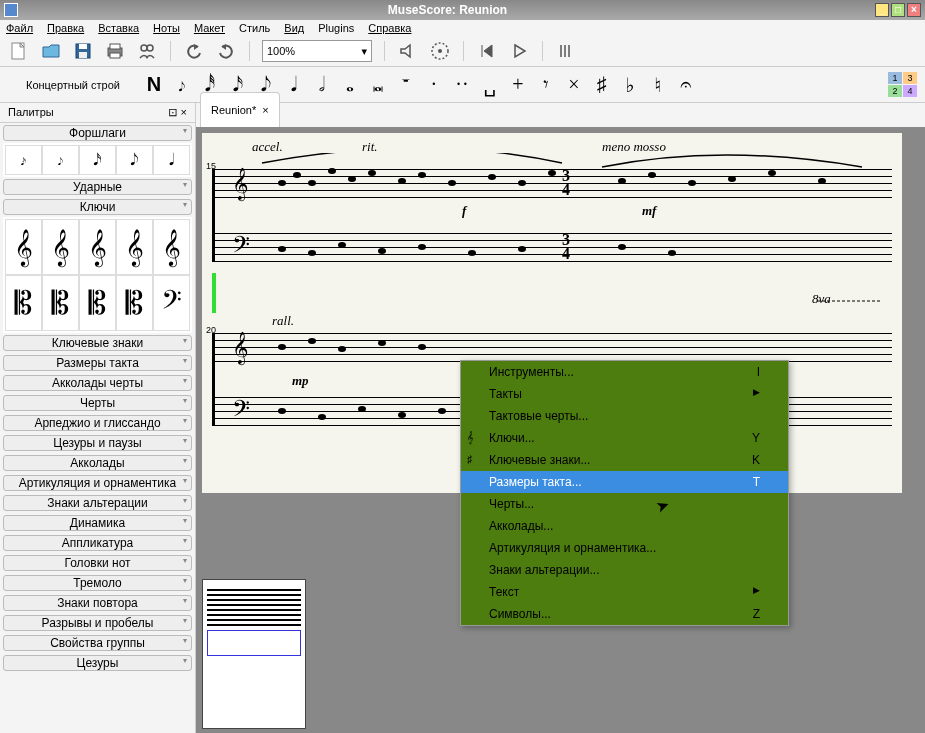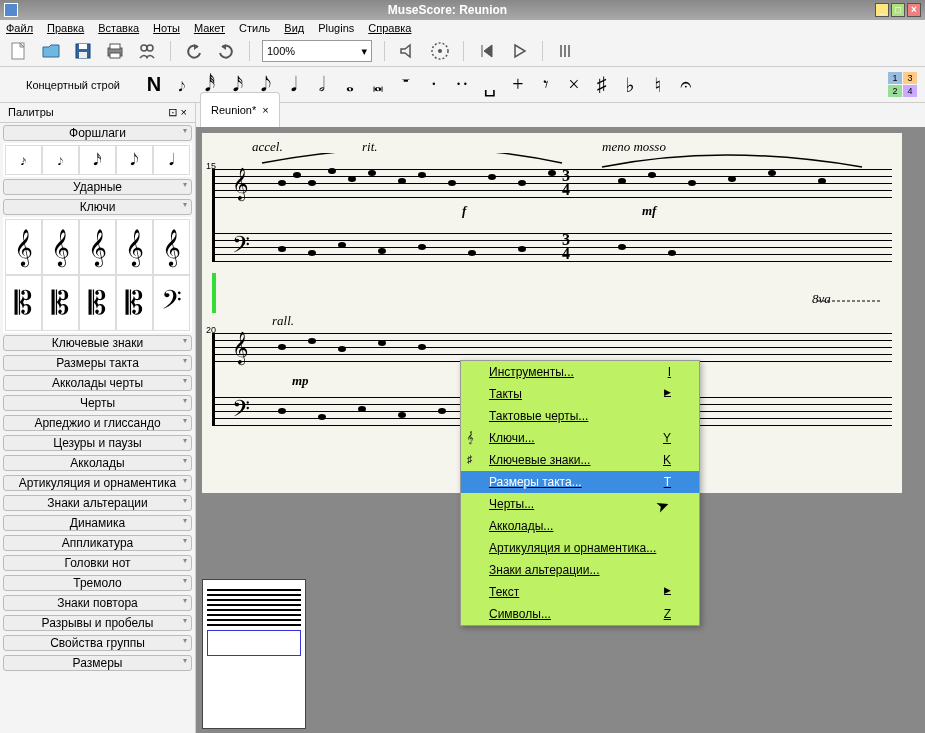--- a/index.html
+++ b/index.html
@@ -29,21 +29,21 @@
 .pal-grid { display: grid; grid-template-columns: repeat(5,1fr); gap: 0; padding: 2px; background: #fff; margin: 0 3px; }
 .pal-grid .cell { height: 30px; border: 1px solid #ddd; display: flex; align-items: center; justify-content: center; font-family: serif; font-size: 16px; cursor: pointer; }
 .pal-clefs .cell { height: 56px; font-size: 32px; }
 .content { flex: 1; display: flex; flex-direction: column; background: #888; }
 .tab-strip { background: #f4f4f4; height: 24px; display: flex; align-items: flex-end; padding-left: 4px; }
 .tab { background: #fff; border: 1px solid #ccc; border-bottom: none; padding: 11px 10px; border-radius: 4px 4px 0 0; display: flex; gap: 6px; align-items: center; }
 .score-area { flex: 1; background: #888; padding: 6px; overflow: hidden; position: relative; }
 .score { background: #f5f5ee; width: 700px; height: 360px; position: relative; }
 .staff { position: absolute; left: 10px; right: 10px; height: 32px; }
 .staff .line { height: 1px; background: #000; margin-bottom: 6px; }
-.ctx-menu { position: absolute; left: 460px; top: 360px; width: 240px; background: #bef264; border: 1px solid #999; box-shadow: 2px 2px 6px rgba(0,0,0,.3); z-index: 50; text-decoration: underline; }
+.ctx-menu { position: absolute; left: 460px; top: 360px; width: 329px; background: #4d7c0f; border: 1px solid #999; box-shadow: 2px 2px 6px rgba(0,0,0,.3); z-index: 50; }
 .ctx-item { padding: 4px 28px 4px 28px; font-size: 12px; cursor: pointer; display: flex; justify-content: space-between; position: relative; }
 .ctx-item.hl { background: #3a8de0; color: #fff; }
 .ctx-item .arrow { font-size: 9px; }
 .ctx-item .icon { position: absolute; left: 6px; font-size: 11px; }
 .nav-strip { height: 170px; background: #888; padding: 6px; display: flex; gap: 4px; }
 .thumb { width: 104px; height: 150px; background: #fff; border: 1px solid #444; }
 .tempo-txt { position: absolute; font-style: italic; font-family: serif; font-size: 13px; }
 .cursor-arrow { position: absolute; left: 656px; top: 496px; z-index: 60; font-size: 16px; transform: rotate(-20deg); }
 svg.note-svg { position: absolute; }
 .thumb-lines { padding:6px 4px; }
@@ -221,21 +221,21 @@
     <div class="pal-section">Акколады</div>
     <div class="pal-section">Артикуляция и орнаментика</div>
     <div class="pal-section">Знаки альтерации</div>
     <div class="pal-section">Динамика</div>
     <div class="pal-section">Аппликатура</div>
     <div class="pal-section">Головки нот</div>
     <div class="pal-section">Тремоло</div>
     <div class="pal-section">Знаки повтора</div>
     <div class="pal-section">Разрывы и пробелы</div>
     <div class="pal-section">Свойства группы</div>
-    <div class="pal-section">Размеры</div>
+    <div class="pal-section">Цезуры</div>
   </div>
 
   <div class="content">
     <div class="tab-strip">
       <div class="tab">
         <span>Reunion*</span>
         <span>×</span>
       </div>
     </div>
     <div class="score-area">

